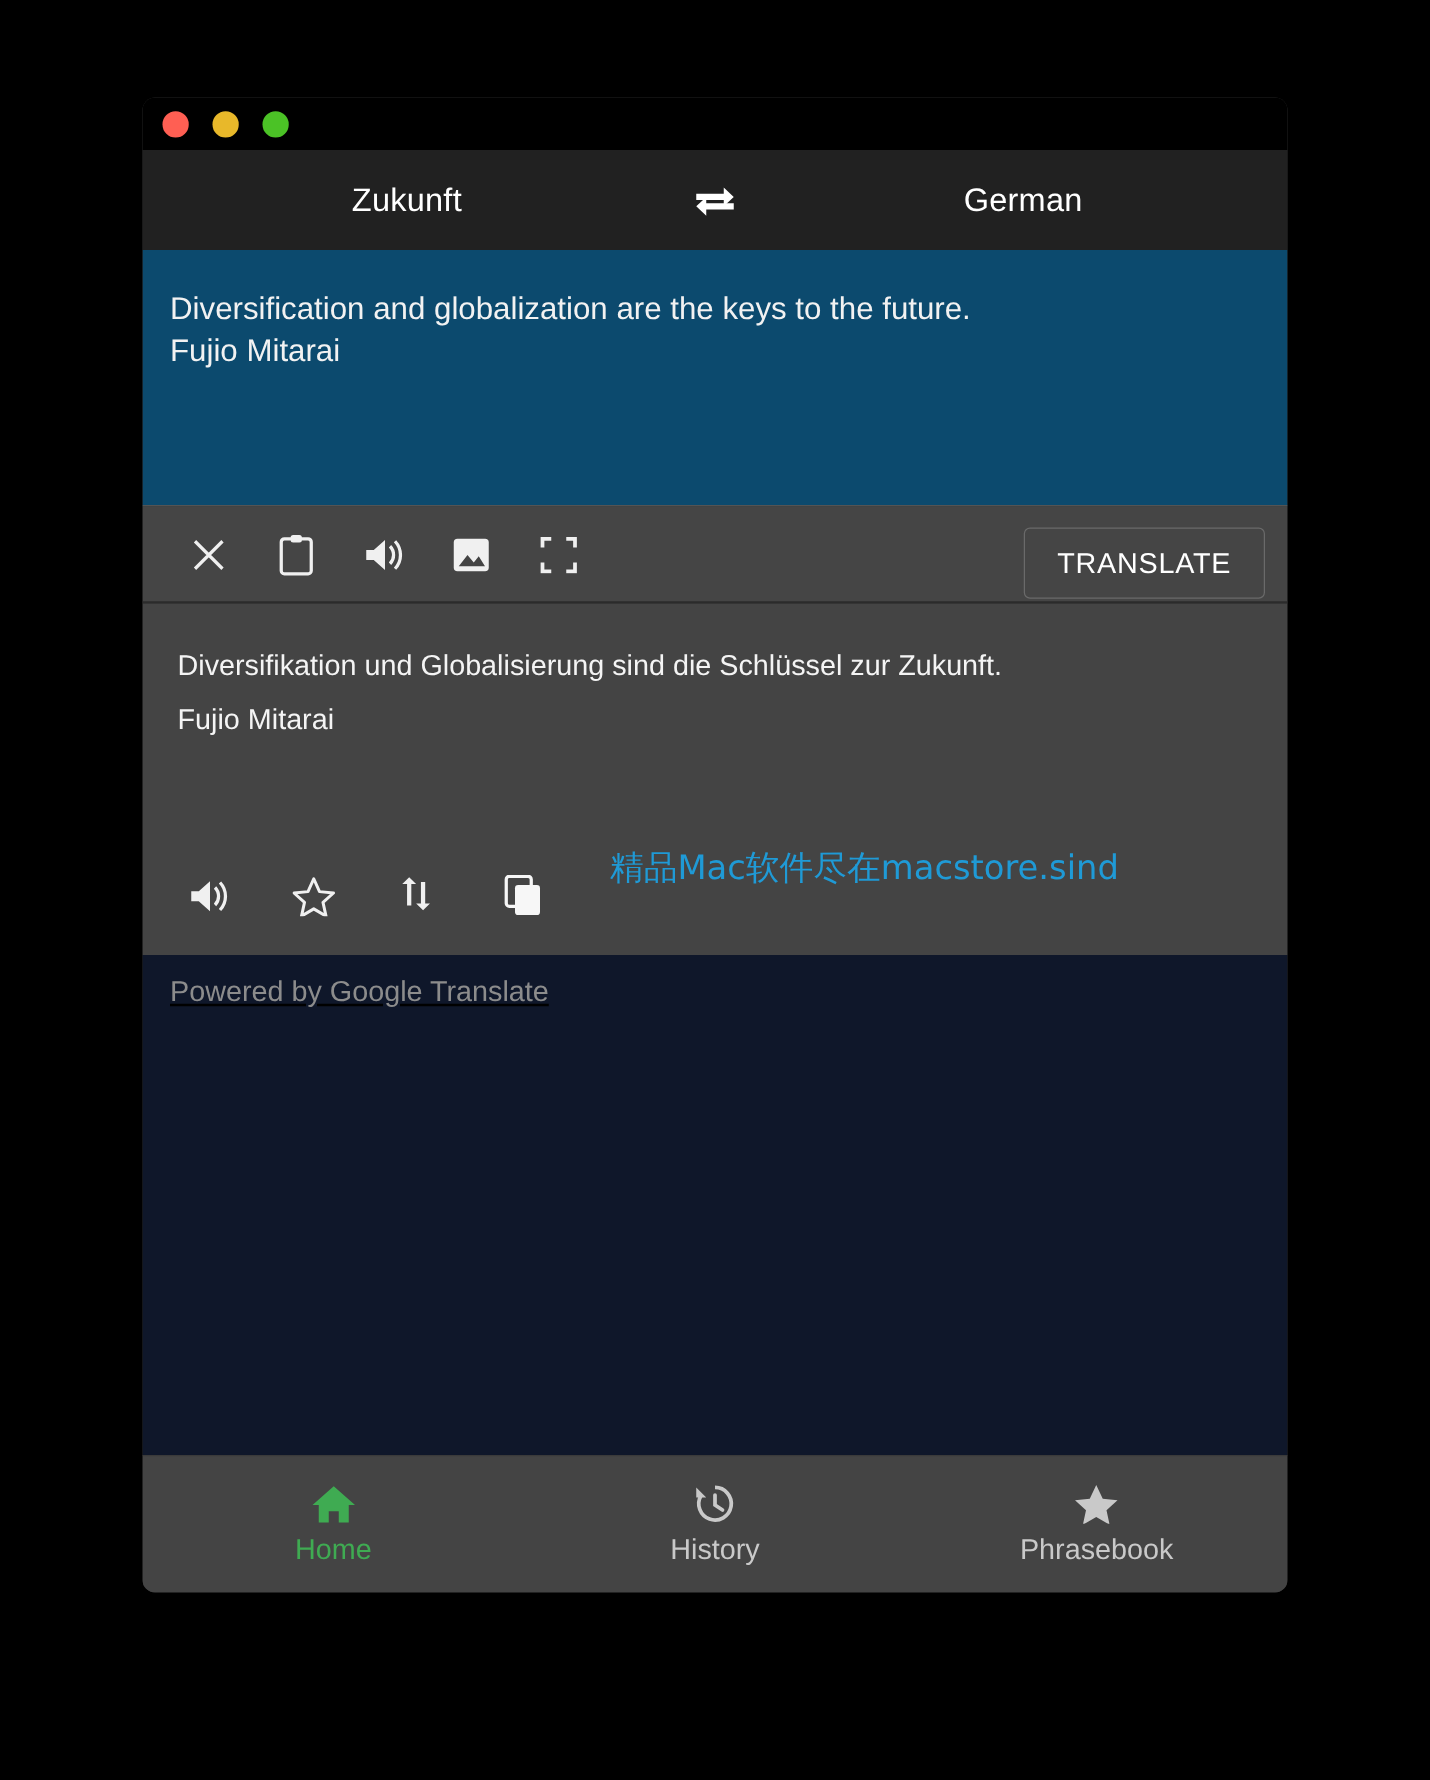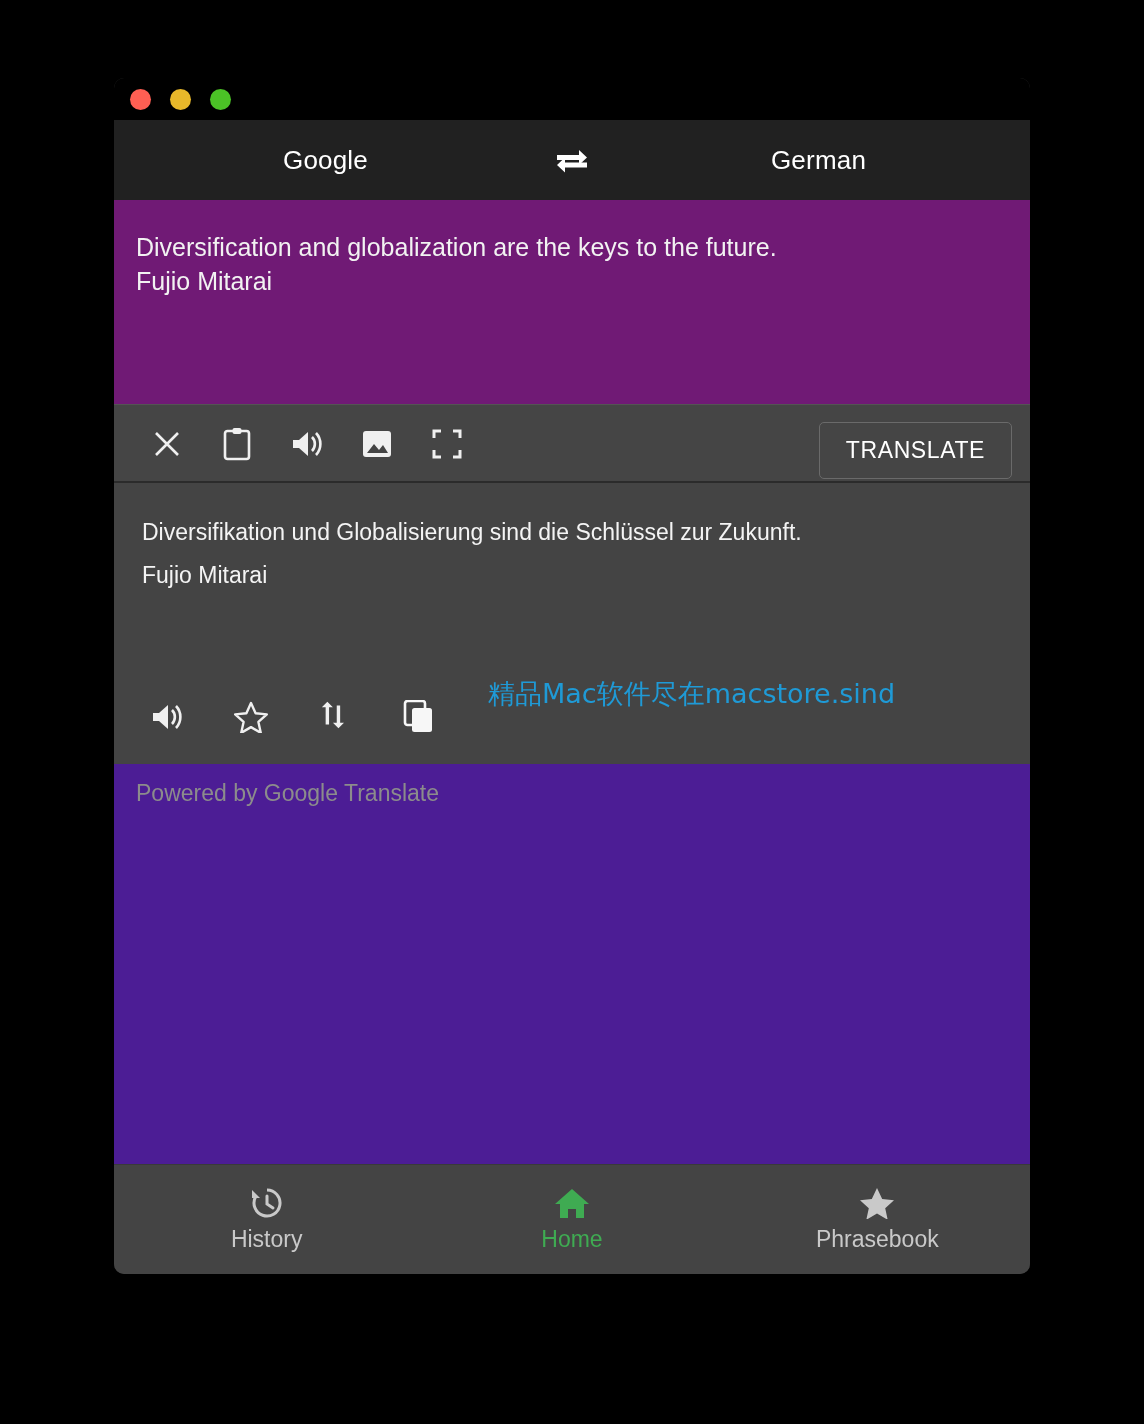--- a/index.html
+++ b/index.html
@@ -57,21 +57,21 @@
   .swap-btn {
     width: 70px;
     display: flex;
     align-items: center;
     justify-content: center;
     cursor: pointer;
   }
 
   
   .source-panel {
-    background: #701a75;
+    background: #0c4a6e;
     flex: 0 0 205px;
     padding: 30px 22px 0 22px;
     position: relative;
   }
   .source-panel::after {
     content: "";
     position: absolute;
     left: 0; right: 0; bottom: 0;
     height: 1px;
     background: #545454;
@@ -151,23 +151,24 @@
     top: 193px;
     color: #1f9ad6;
     font-size: 27px;
     white-space: nowrap;
     pointer-events: none;
     font-family: "DejaVu Sans", sans-serif;
   }
 
   
   .body-area {
-    background: #4c1d95;
+    background: #0f172a;
     flex: 1 1 auto;
     padding: 16px 0 0 22px;
+    text-decoration: underline;
   }
   .powered-by {
     color: #8c8c8c;
     font-size: 23px;
   }
 
   
   .bottom-nav {
     background: #444444;
     flex: 0 0 110px;
@@ -196,21 +197,21 @@
 
   <div class="titlebar">
     <div class="traffic-lights">
       <div class="light red"></div>
       <div class="light yellow"></div>
       <div class="light green"></div>
     </div>
   </div>
 
   <div class="lang-bar">
-    <div class="lang-btn">Google</div>
+    <div class="lang-btn">Zukunft</div>
     <div class="swap-btn">
       <svg width="34" height="26" viewBox="0 0 34 26">
         <path d="M2 8 h22 v-5 l8 7.5 -8 7.5 v-5 h-22 z" fill="#ffffff"></path>
         <path d="M32 18.5 h-22 v-5 l-8 7.5 8 7.5 v-5 h22 z" fill="#ffffff" transform="translate(0,-3)"></path>
       </svg>
     </div>
     <div class="lang-btn">German</div>
   </div>
 
   <div class="source-panel">
@@ -296,41 +297,41 @@
     </div>
 
     <div class="watermark">精品Mac软件尽在macstore.sind</div>
   </div>
 
   <div class="body-area">
     <div class="powered-by">Powered by Google Translate</div>
   </div>
 
   <div class="bottom-nav">
+
+    <div class="nav-item active">
+      <span class="nav-icon">
+        <svg width="36" height="32" viewBox="0 0 36 32">
+          <path d="M18 2 L35 17 h-5 v14 h-8 v-9 h-8 v9 H6 V17 H1 z" fill="#3fab52"></path>
+        </svg>
+      </span>
+      <span class="nav-label">Home</span>
+    </div>
 
     <div class="nav-item">
       <span class="nav-icon">
         <svg width="34" height="32" viewBox="0 0 34 32">
           <path d="M17 3 a13 13 0 1 1 -11.3 6.6" stroke="#c9c9c9" stroke-width="3" fill="none"></path>
           <path d="M2 3 v8 h8 z" fill="#c9c9c9"></path>
           <path d="M17 9 v8 l6 4" stroke="#c9c9c9" stroke-width="3" fill="none" stroke-linecap="round"></path>
         </svg>
       </span>
       <span class="nav-label">History</span>
     </div>
 
-    <div class="nav-item active">
-      <span class="nav-icon">
-        <svg width="36" height="32" viewBox="0 0 36 32">
-          <path d="M18 2 L35 17 h-5 v14 h-8 v-9 h-8 v9 H6 V17 H1 z" fill="#3fab52"></path>
-        </svg>
-      </span>
-      <span class="nav-label">Home</span>
-    </div>
-
     <div class="nav-item">
       <span class="nav-icon">
         <svg width="36" height="32" viewBox="0 0 36 32">
           <path d="M18 1 l5.2 10.9 11.8 1.3 -8.8 8 2.5 11.6 -10.7 -6.2 -10.7 6.2 2.5 -11.6 -8.8 -8 11.8 -1.3 z" fill="#c9c9c9"></path>
         </svg>
       </span>
       <span class="nav-label">Phrasebook</span>
     </div>
 
 

